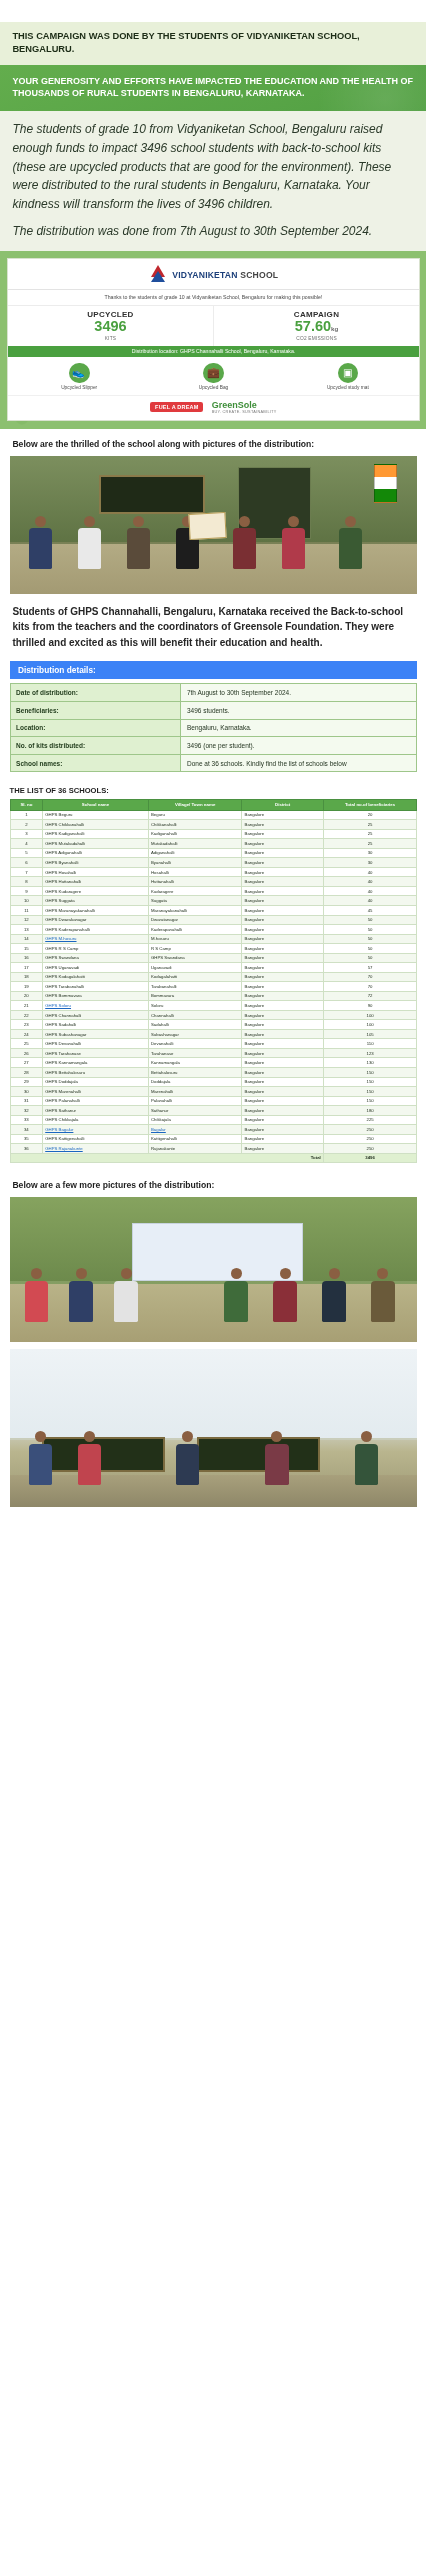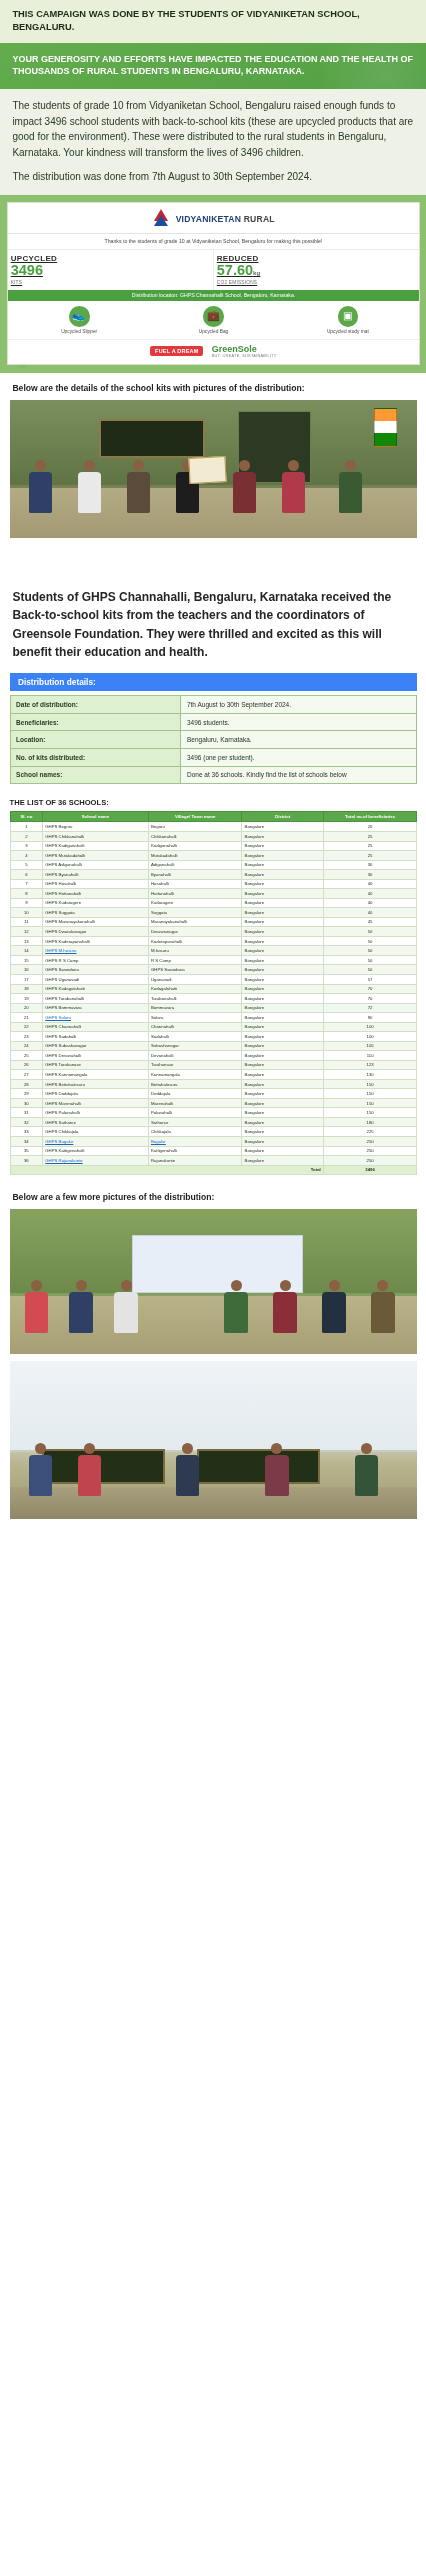--- a/index.html
+++ b/index.html
@@ -51,20 +51,21 @@
   }
 
   .subhead {
     background: #e8f0d9;
     padding: 8.3px 12.4px 9.6px 12.4px;
     font-weight: bold;
     font-size: 9.3px;
     line-height: 1.35;
     color: #1d2d17;
     text-transform: uppercase;
+    margin-top: 22px;
   }
 
   
   .letter {
     position: relative;
     background: #5ea84a;
     background-image: linear-gradient(160deg, #63ad4d 0%, #52a043 100%);
     padding: 9.6px 12.4px 11px 12.4px;
     overflow: hidden;
   }
@@ -89,23 +90,24 @@
     font-weight: bold;
     line-height: 1.4;
     text-transform: uppercase;
     position: relative;
   }
 
   
   .para-block {
     background: #eef2e6;
     padding: 9.6px 12.4px 11px 12.4px;
-    font-size: 10px;
+    font-size: 12px;
     line-height: 1.55;
     color: #2b3a2a;
+    font-style: italic;
   }
   .para-block p { margin: 0 0 8.3px 0; }
   .para-block p:last-child { margin-bottom: 0; }
 
   
   .impact-wrap {
     background: #8cc06f;
     padding: 6.9px 6.9px 8.3px 6.9px;
     position: relative;
     overflow: hidden;
@@ -160,22 +162,22 @@
     color: #4a4a4a;
     padding: 3.4px 8.3px 4.1px 8.3px;
     line-height: 1.35;
   }
   .metrics {
     display: flex;
     border-top: 0.7px solid #ececec;
   }
   .metric {
     flex: 1;
+    text-align: center;
     padding: 4.1px 2.8px 5.5px 2.8px;
-    text-decoration: underline;
   }
   .metric + .metric { border-left: 0.7px solid #ececec; }
   .metric-label {
     font-size: 8px;
     font-weight: bold;
     color: #2f2f2f;
     letter-spacing: 0.3px;
   }
   .metric-value {
     font-size: 14.5px;
@@ -320,25 +322,24 @@
     position: absolute; left: 44%; bottom: 40%;
     width: 37px; height: 26px;
     background: #f3ead2;
     border: 1.4px solid #b59b53;
     transform: rotate(-3deg);
   }
 
   
   .body-text {
     padding: 9.6px 12.4px 6.9px 12.4px;
-    font-size: 12px;
+    font-size: 10px;
     line-height: 1.55;
     font-weight: bold;
     color: #262626;
-    margin-top: 40px;
   }
 
   
   .dd-wrap { padding: 4.1px 9.6px 2.8px 9.6px; }
   .dd-title {
     background: #3b82f6;
     color: #fff;
     font-size: 8.3px;
     font-weight: bold;
     padding: 4.1px 8.3px;
@@ -486,34 +487,34 @@
     </svg>
 
     <div class="impact-card">
       <div class="cert-top">
         <div class="cert-logo">
           <div class="tri"></div>
             <div class="tri2"></div>
         </div>
         <div class="cert-name">
           <span>VIDYANIKETAN</span>
-          <span class="s2">RURAL</span>
+          <span class="s2">SCHOOL</span>
         </div>
       </div>
 
       <div class="cert-thanks">Thanks to the students of grade 10 at Vidyaniketan School, Bengaluru for making this possible!</div>
 
       <div class="metrics">
         <div class="metric">
           <div class="metric-label">UPCYCLED</div>
           <div class="metric-value">3496</div>
           <div class="metric-sub">KITS</div>
         </div>
         <div class="metric">
-          <div class="metric-label">REDUCED</div>
+          <div class="metric-label">CAMPAIGN</div>
           <div class="metric-value">
             <span>57.60</span><span class="unit">kg</span>
           </div>
           <div class="metric-sub">CO2 EMISSIONS</div>
         </div>
       </div>
 
       <div class="loc-bar">Distribution location: GHPS Channahalli School, Bengaluru, Karnataka.</div>
 
       <div class="kit-items">
@@ -534,21 +535,21 @@
       <div class="brands">
         <div class="brand-fuel">FUEL A DREAM</div>
         <div class="brand-green">
           <span>GreenSole</span>
           <small>BUY. CREATE. SUSTAINABILITY</small>
         </div>
       </div>
     </div>
   </div>
 
-  <div class="sec-head">Below are the details of the school kits with pictures of the distribution:</div>
+  <div class="sec-head">Below are the thrilled of the school along with pictures of the distribution:</div>
 
   <div class="photo photo-1">
     <div class="ph1-wall"></div>
     <div class="ph1-board"></div>
     <div class="ph1-door"></div>
     <div class="ph1-flag"></div>
     <div class="ph1-ground"></div>
     <div class="person" style="left:4%;">
         <div class="head"></div>
         <div class="body" style="background:#2f3f66;"></div>

